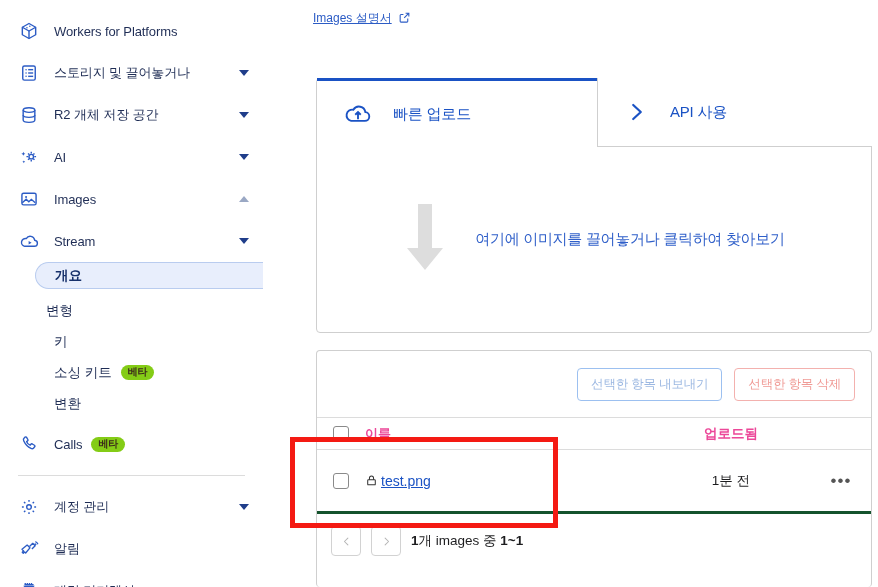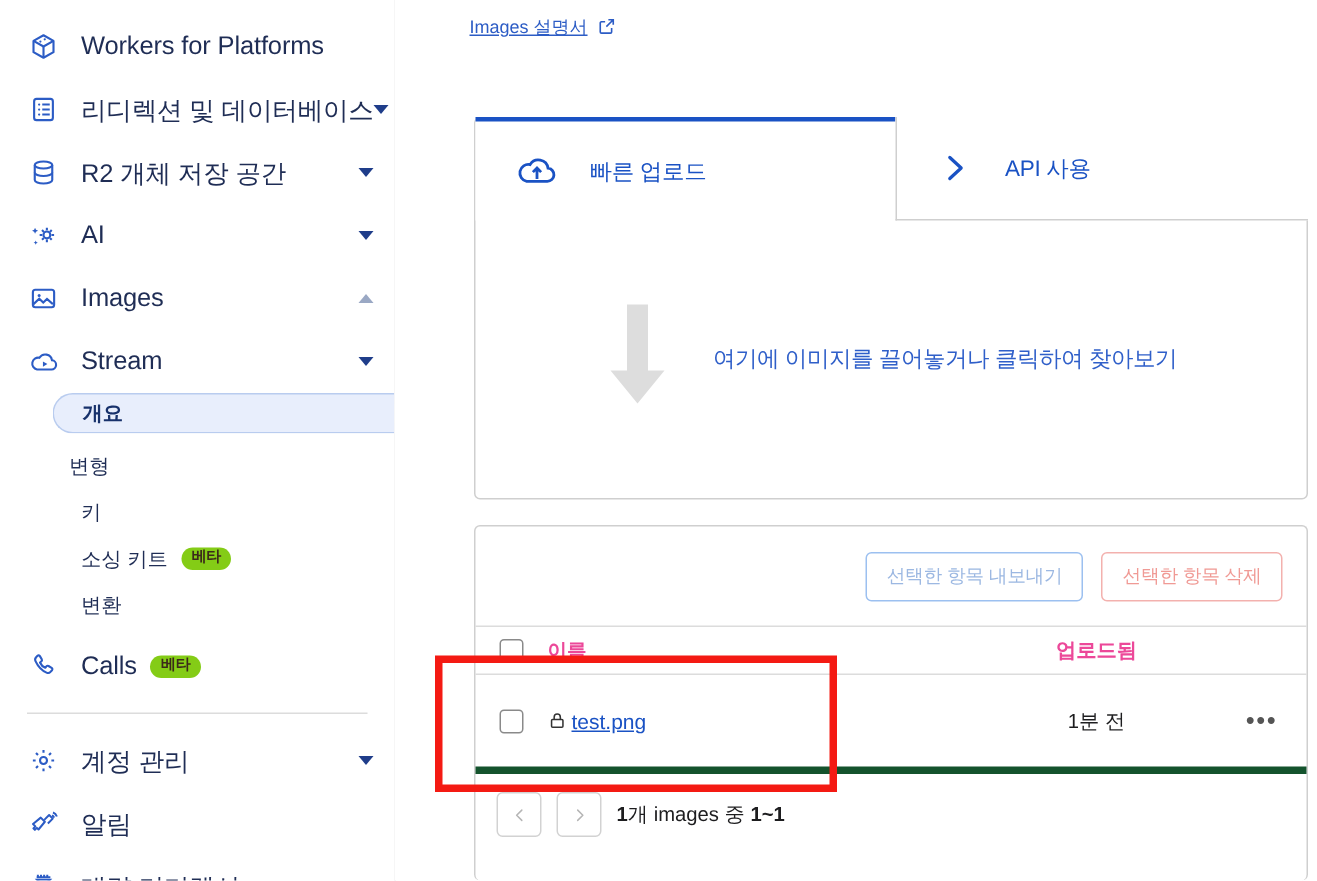--- a/index.html
+++ b/index.html
@@ -16,21 +16,21 @@
   .nav-item{
     display:flex;align-items:center;height:42px;padding:0 14px 0 18px;
     cursor:pointer;position:relative;
   }
   .nav-icon{
     width:22px;height:22px;flex:0 0 22px;display:flex;align-items:center;justify-content:center;
     color:#2c5cc5;margin-right:14px;
   }
   .nav-icon svg{display:block;}
   .nav-label{
-    font-size:17px;color:#1f2d55;white-space:nowrap;letter-spacing:-0.1px;
+    font-size:13px;color:#1f2d55;white-space:nowrap;letter-spacing:-0.1px;
   }
   .nav-caret{
     margin-left:auto;width:0;height:0;
     border-left:5px solid transparent;border-right:5px solid transparent;
     border-top:6px solid #1f3d8a;
   }
   .nav-caret.up{
     border-top:none;border-bottom:6px solid #9aa8c4;
   }
   
@@ -103,21 +103,21 @@
     flex:0 0 16px;box-sizing:border-box;cursor:pointer;
   }
   .col-cb{width:48px;display:flex;justify-content:center;flex:0 0 48px;}
   .col-name{flex:1 1 auto;display:flex;align-items:center;gap:3px;}
   .col-up{flex:0 0 160px;text-align:center;font-size:13.5px;}
   .col-menu{flex:0 0 60px;display:flex;justify-content:center;cursor:pointer;}
   .file-link{font-size:14px;color:#1a52c4;text-decoration:underline;cursor:pointer;}
   .dots{color:#555;font-size:17px;letter-spacing:1px;line-height:1;}
   #pager{
     display:flex;align-items:center;height:54px;padding-left:14px;gap:10px;
-    border-top:5px solid #14532d;font-size:13.5px;color:#1d1d1f;
+    border-top:3px solid #14532d;font-size:13.5px;color:#1d1d1f;
   }
   .pg-btn{
     width:30px;height:30px;border:1px solid #d2d2d2;border-radius:4px;background:#fff;
     display:flex;align-items:center;justify-content:center;color:#b5b5b5;font-size:13px;
     cursor:pointer;box-sizing:border-box;
   }
   .pg-text b{font-weight:700;}
   
   #annotation{
     position:absolute;left:290px;top:437px;width:268px;height:91px;
@@ -147,21 +147,21 @@
       <svg width="20" height="20" viewBox="0 0 24 24" fill="none" stroke="currentColor" stroke-width="1.7">
         <rect x="4.5" y="3.5" width="15" height="17" rx="2"></rect>
         <circle cx="8.5" cy="8" r="0.9" fill="currentColor" stroke="none"></circle>
           <path d="M11 8h6"></path>
         <circle cx="8.5" cy="12" r="0.9" fill="currentColor" stroke="none"></circle>
           <path d="M11 12h6"></path>
         <circle cx="8.5" cy="16" r="0.9" fill="currentColor" stroke="none"></circle>
           <path d="M11 16h6"></path>
       </svg>
     </span>
-    <span class="nav-label">리디렉션 및 데이터베이스</span>
+    <span class="nav-label">스토리지 및 끌어놓거나</span>
     <span class="nav-caret"></span>
   </div>
 
   <div class="nav-item">
     <span class="nav-icon">
       <svg width="20" height="20" viewBox="0 0 24 24" fill="none" stroke="currentColor" stroke-width="1.7">
         <ellipse cx="12" cy="6" rx="7" ry="2.8"></ellipse>
         <path d="M5 6v12c0 1.55 3.13 2.8 7 2.8s7-1.25 7-2.8V6"></path>
         <path d="M5 12c0 1.55 3.13 2.8 7 2.8s7-1.25 7-2.8"></path>
       </svg>

